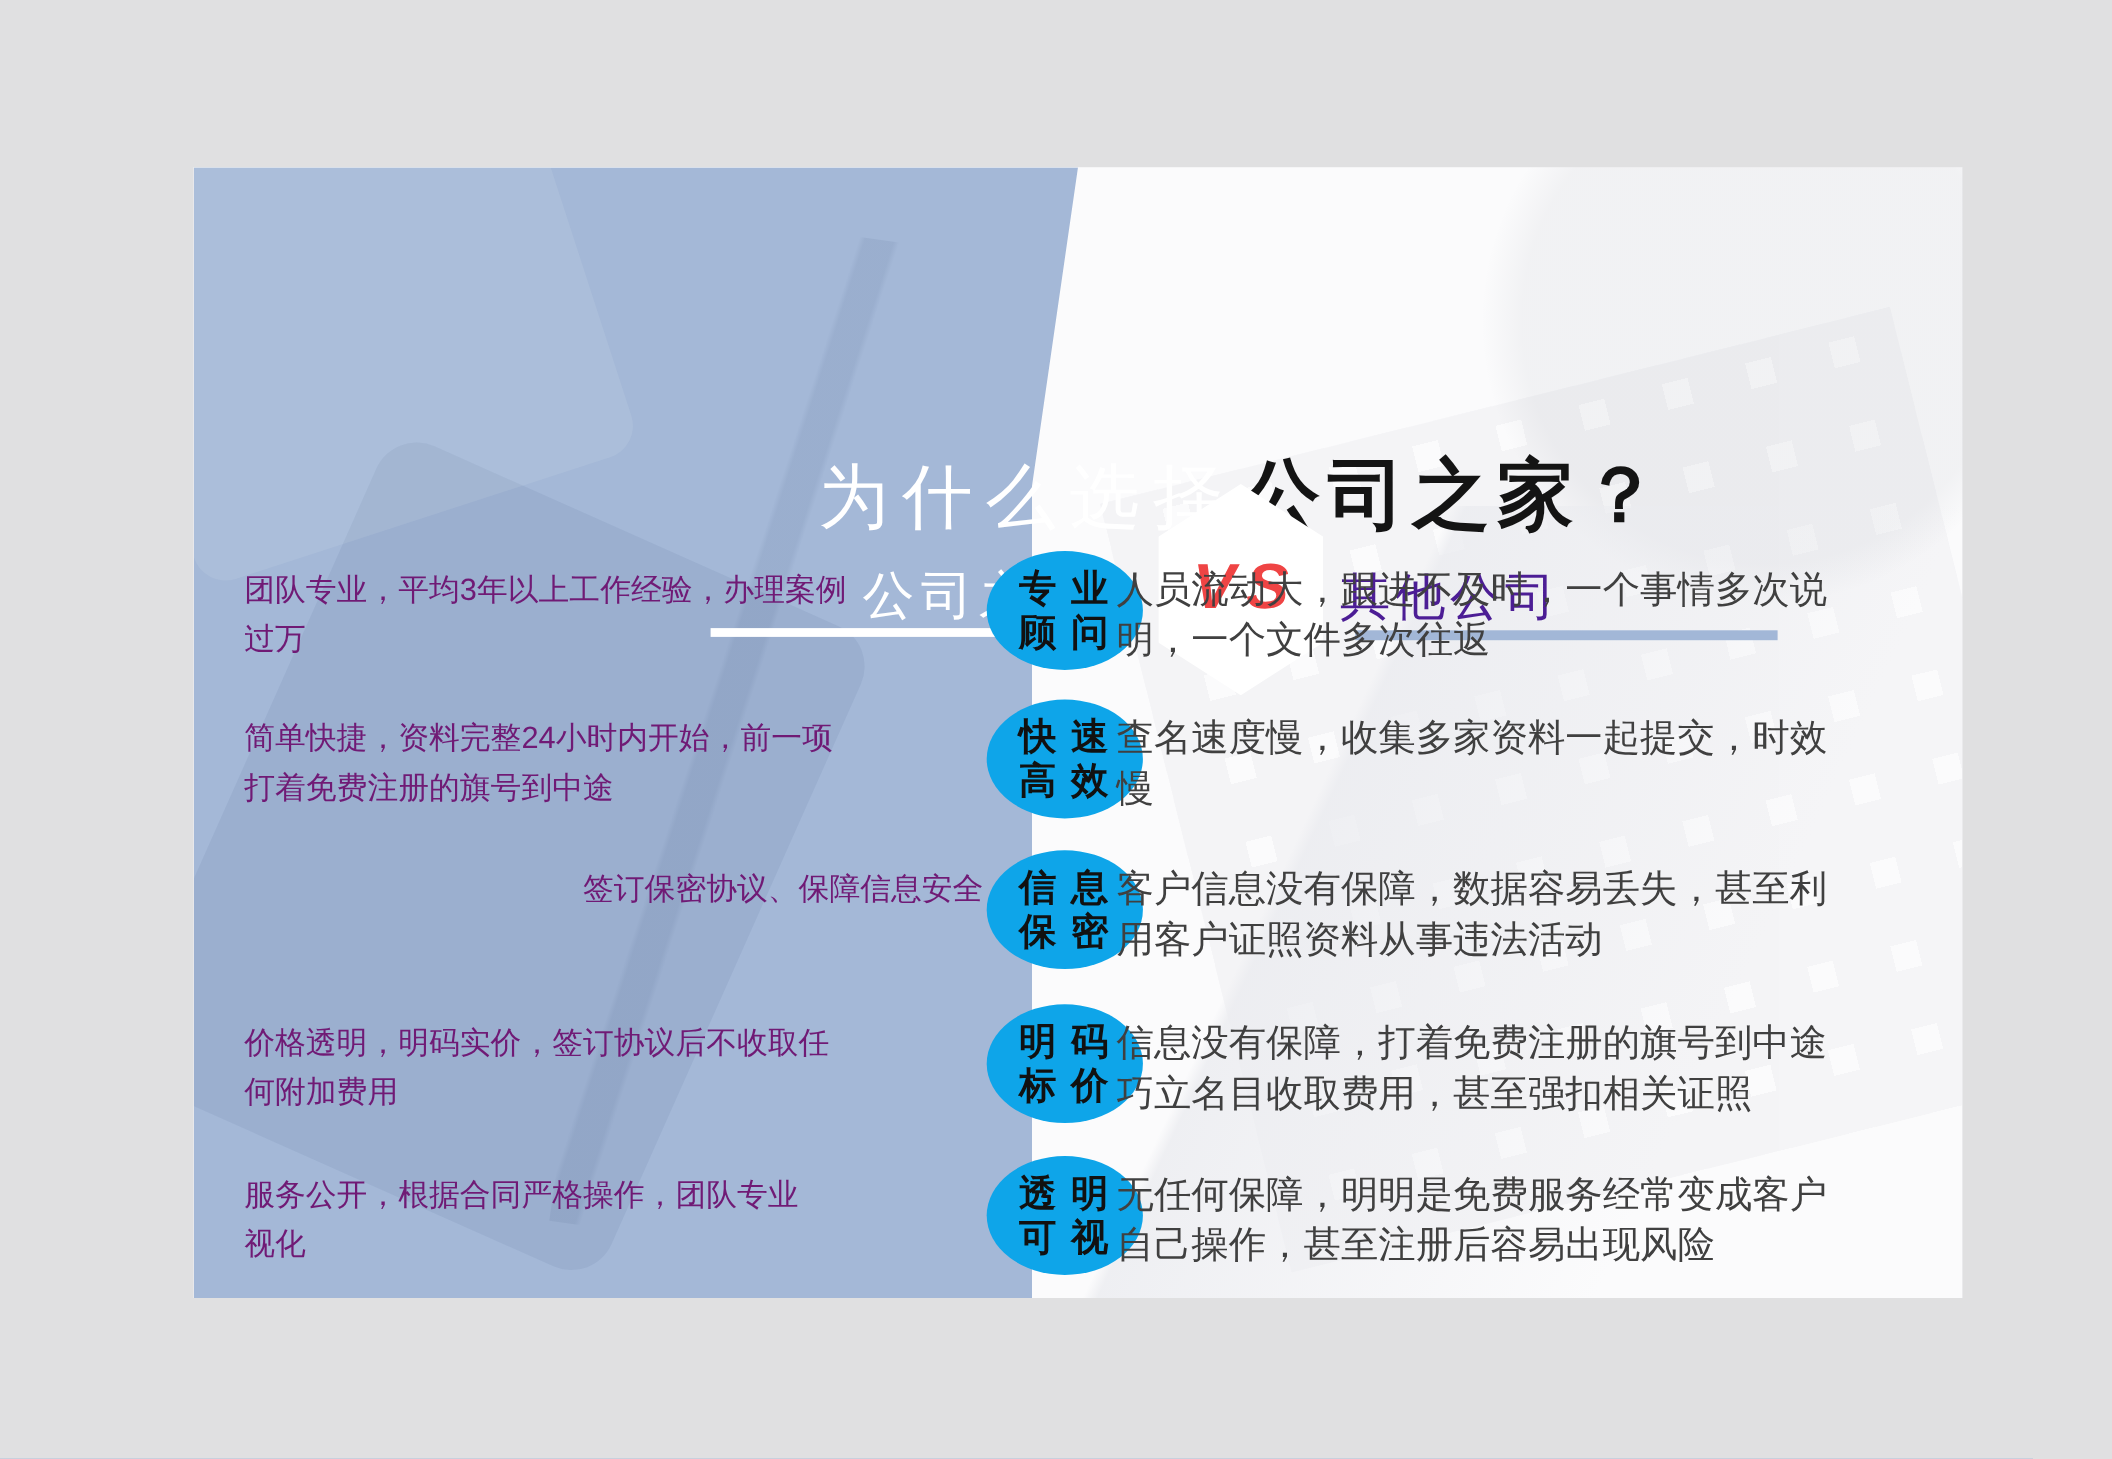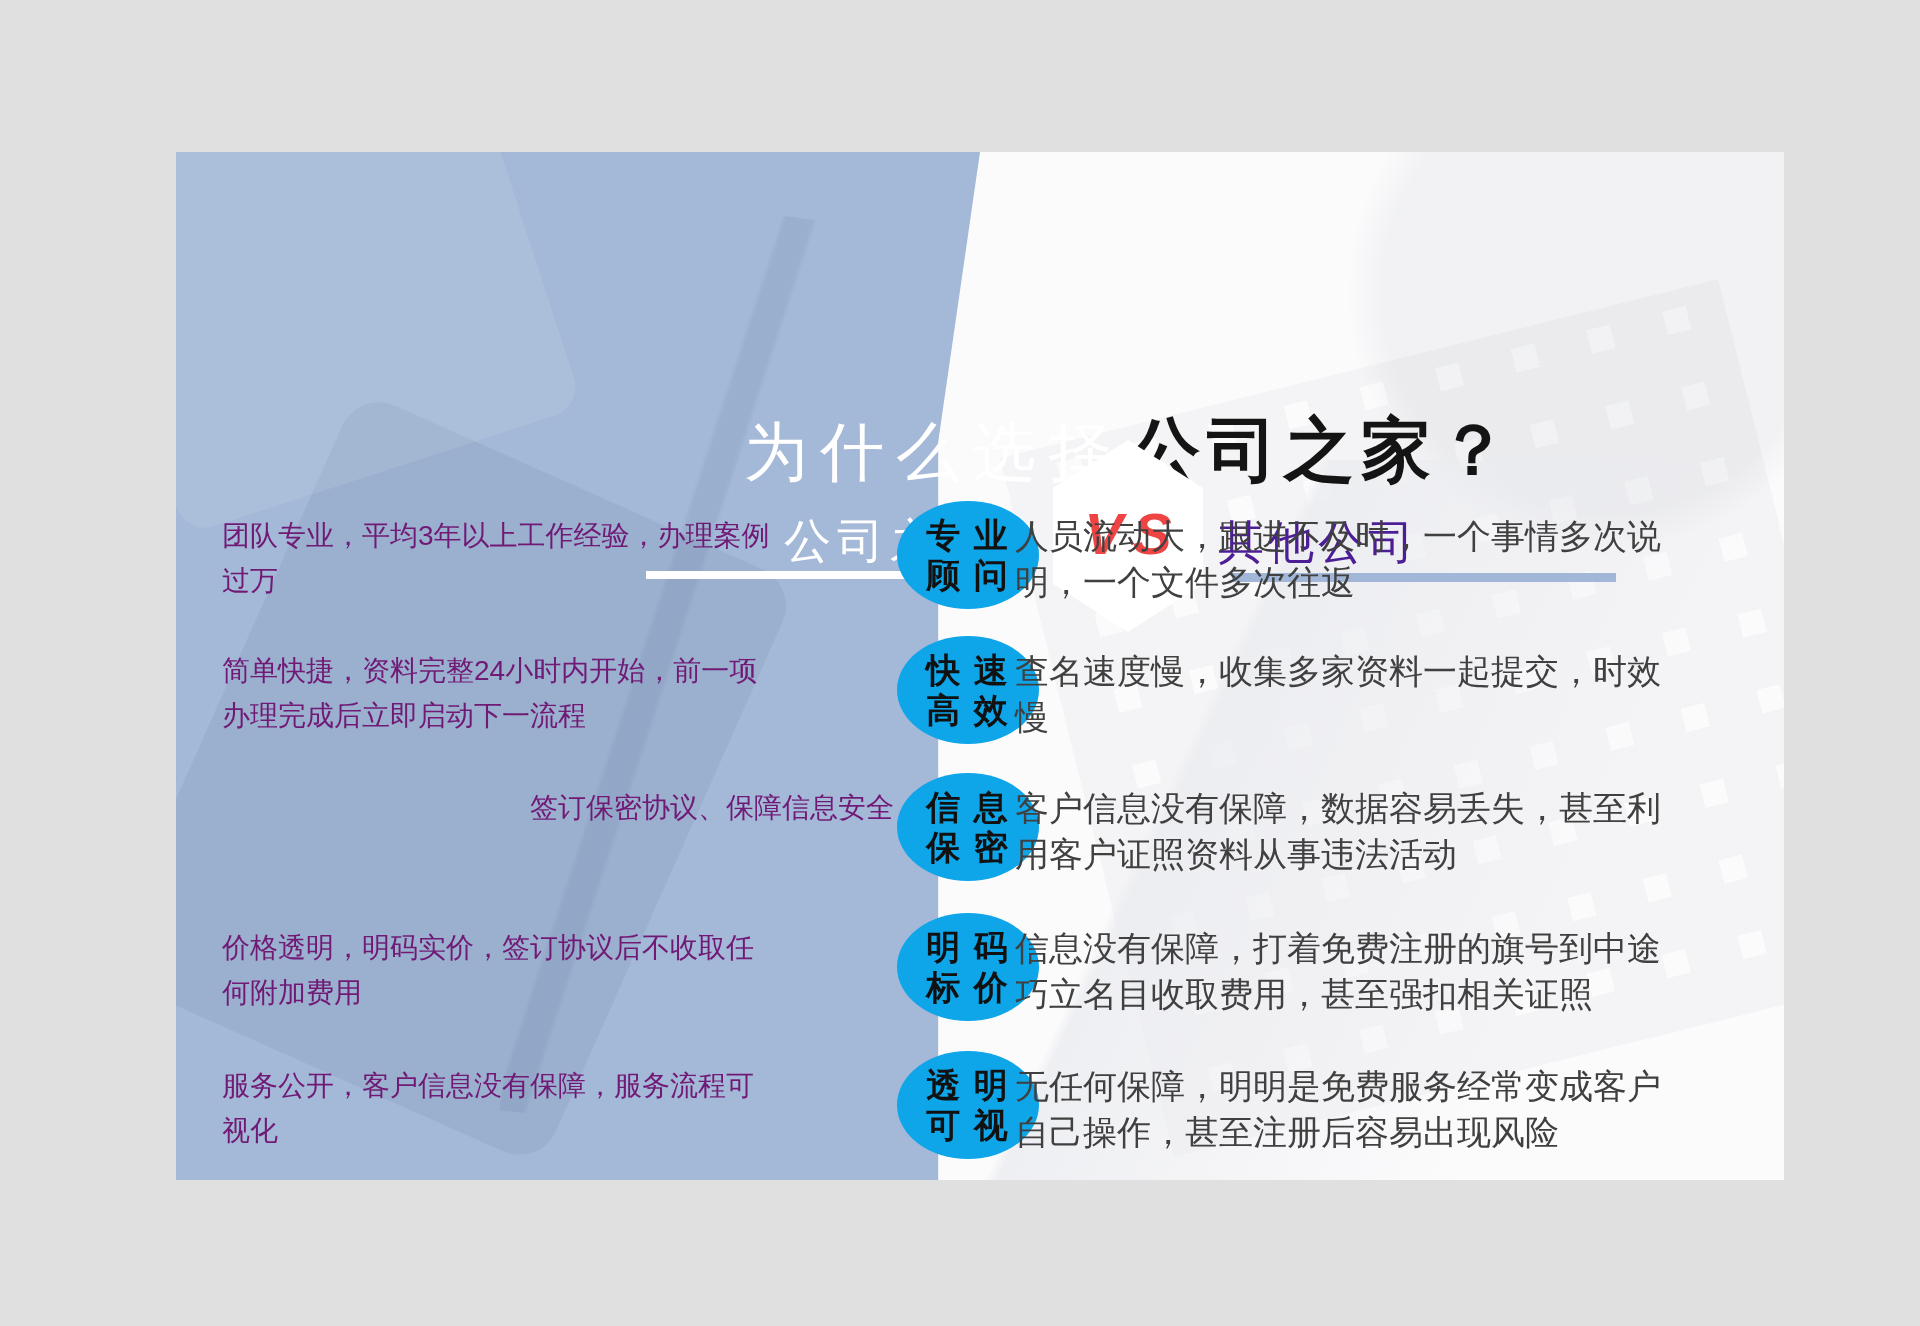--- a/index.html
+++ b/index.html
@@ -161,21 +161,21 @@
       <div class="badge">
         <span>专 业</span>
         <span>顾 问</span>
       </div>
       <div class="right-text">人员流动大，跟进不及时，一个事情多次说
 明，一个文件多次往返</div>
     </div>
 
     <div class="row row-2">
       <div class="left-text">简单快捷，资料完整24小时内开始，前一项
-办理完成后立即启动下一流程</div>
+打着免费注册的旗号到中途</div>
       <div class="badge">
         <span>快 速</span>
         <span>高 效</span>
       </div>
       <div class="right-text">查名速度慢，收集多家资料一起提交，时效
 慢</div>
     </div>
 
     <div class="row row-3">
       <div class="left-text align-right">签订保密协议、保障信息安全</div>
@@ -192,21 +192,21 @@
 何附加费用</div>
       <div class="badge">
         <span>明 码</span>
         <span>标 价</span>
       </div>
       <div class="right-text">信息没有保障，打着免费注册的旗号到中途
 巧立名目收取费用，甚至强扣相关证照</div>
     </div>
 
     <div class="row row-5">
-      <div class="left-text">服务公开，客户信息没有保障，服务流程可
+      <div class="left-text">服务公开，根据合同严格操作，团队专业
 视化</div>
       <div class="badge">
         <span>透 明</span>
         <span>可 视</span>
       </div>
       <div class="right-text">无任何保障，明明是免费服务经常变成客户
 自己操作，甚至注册后容易出现风险</div>
     </div>
 
   </div>

